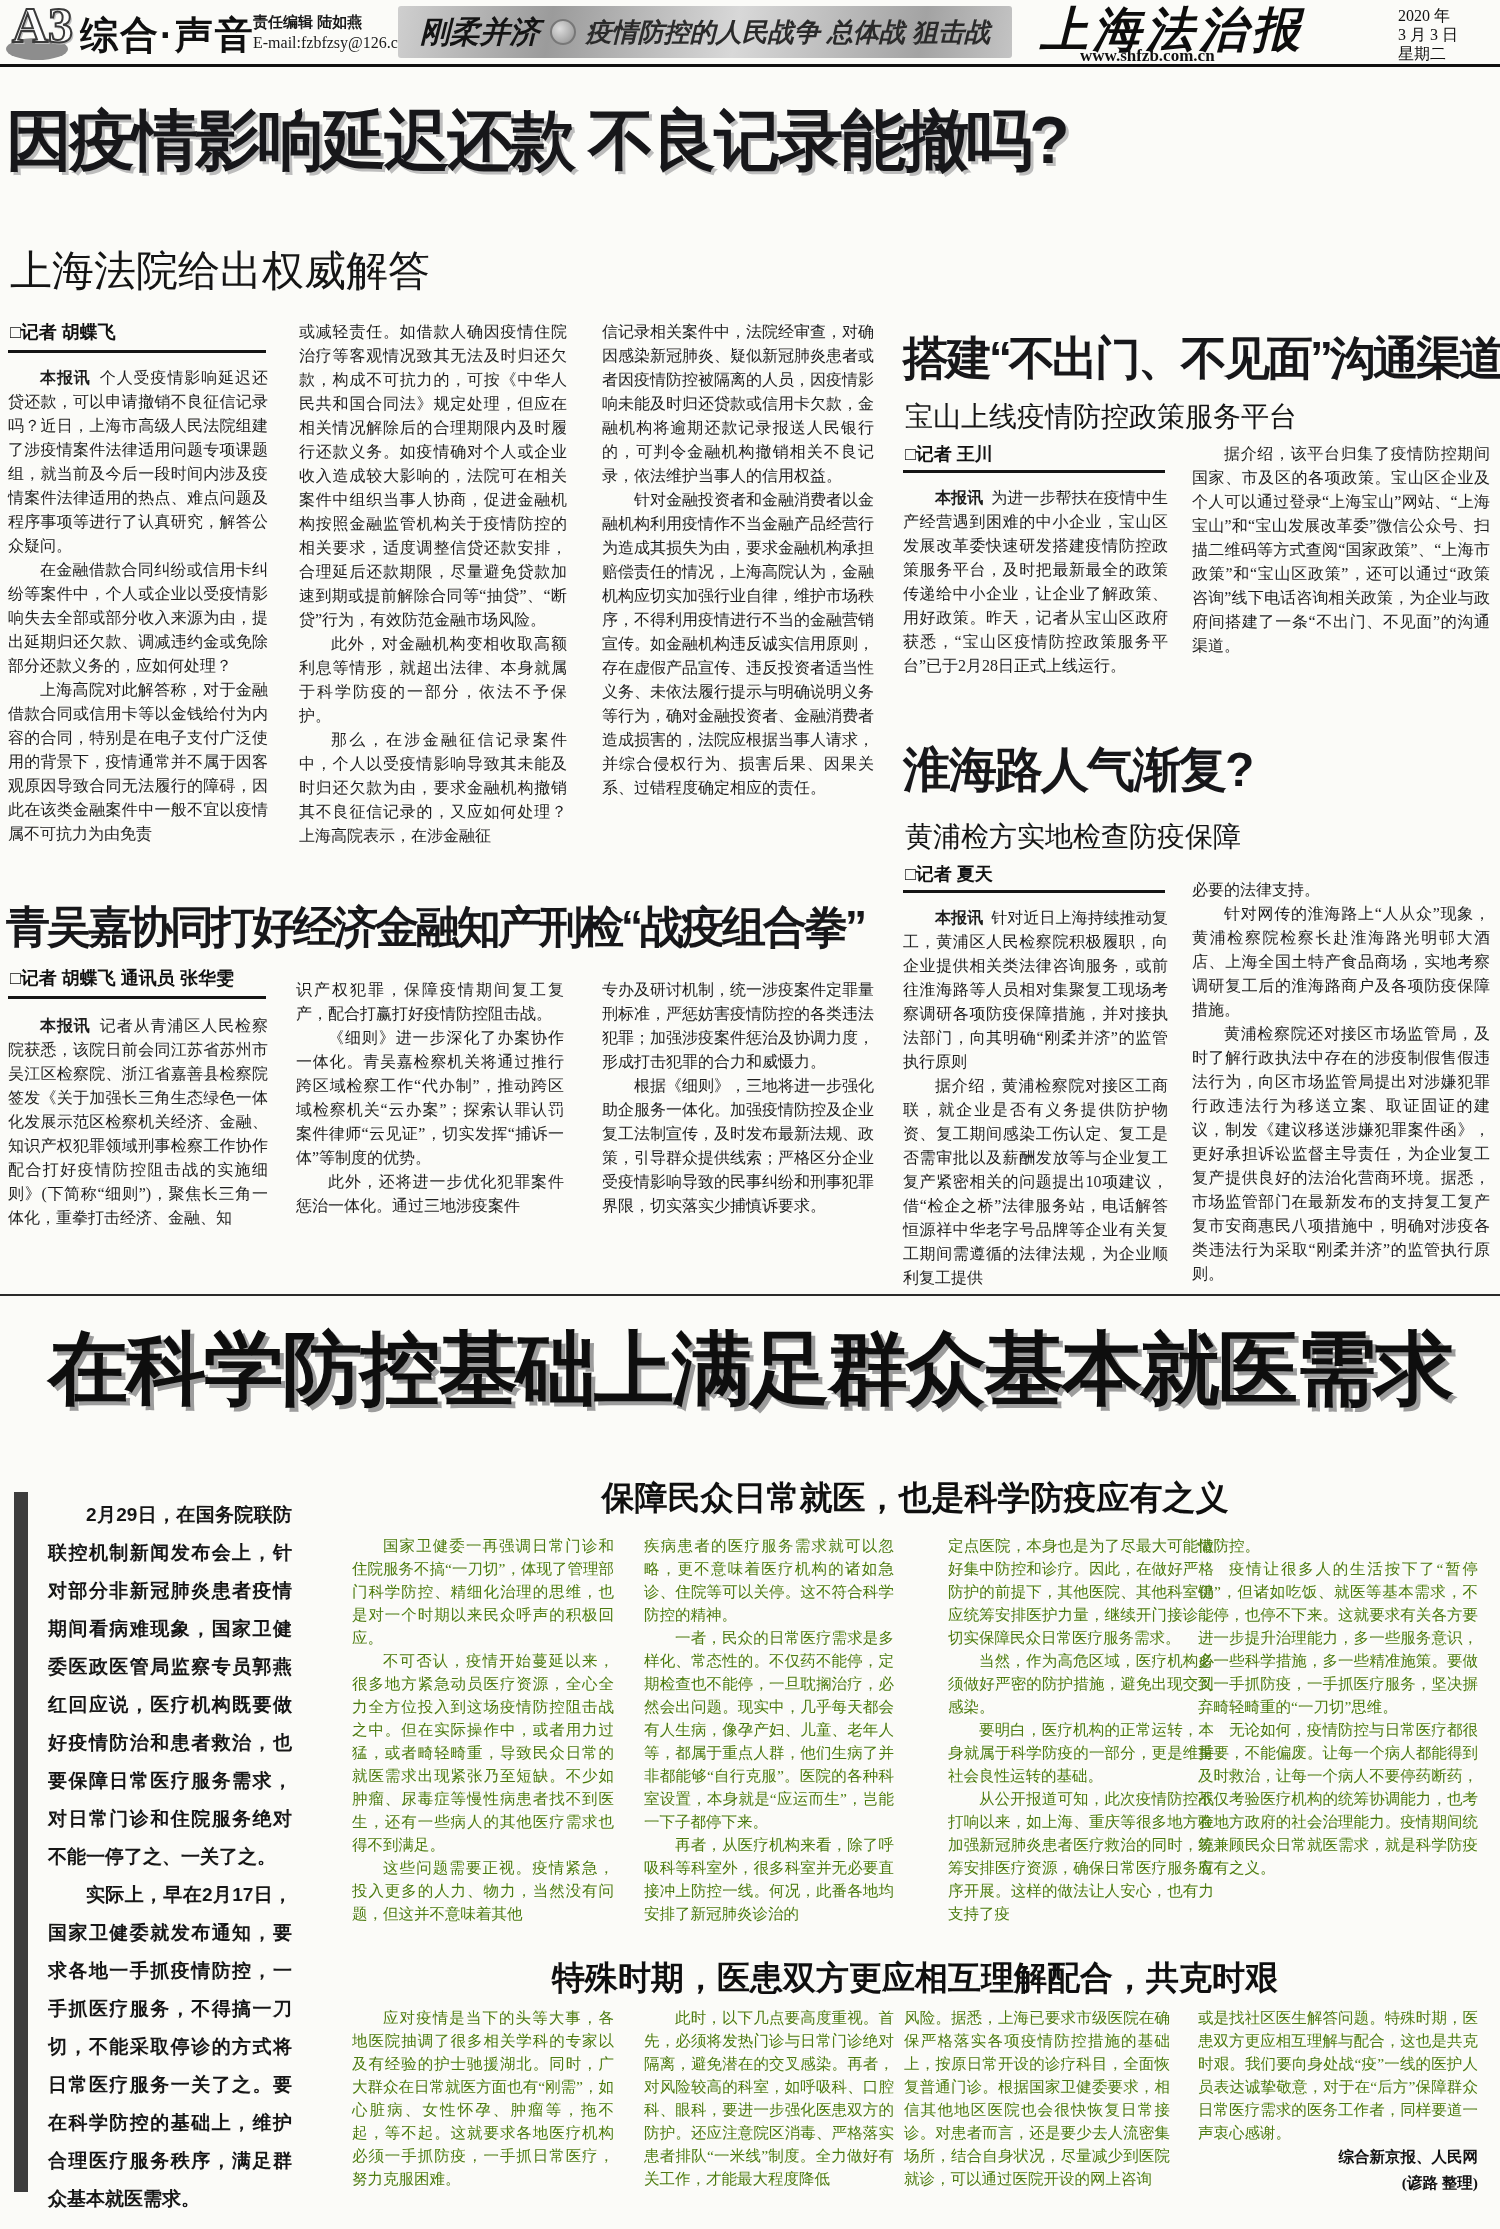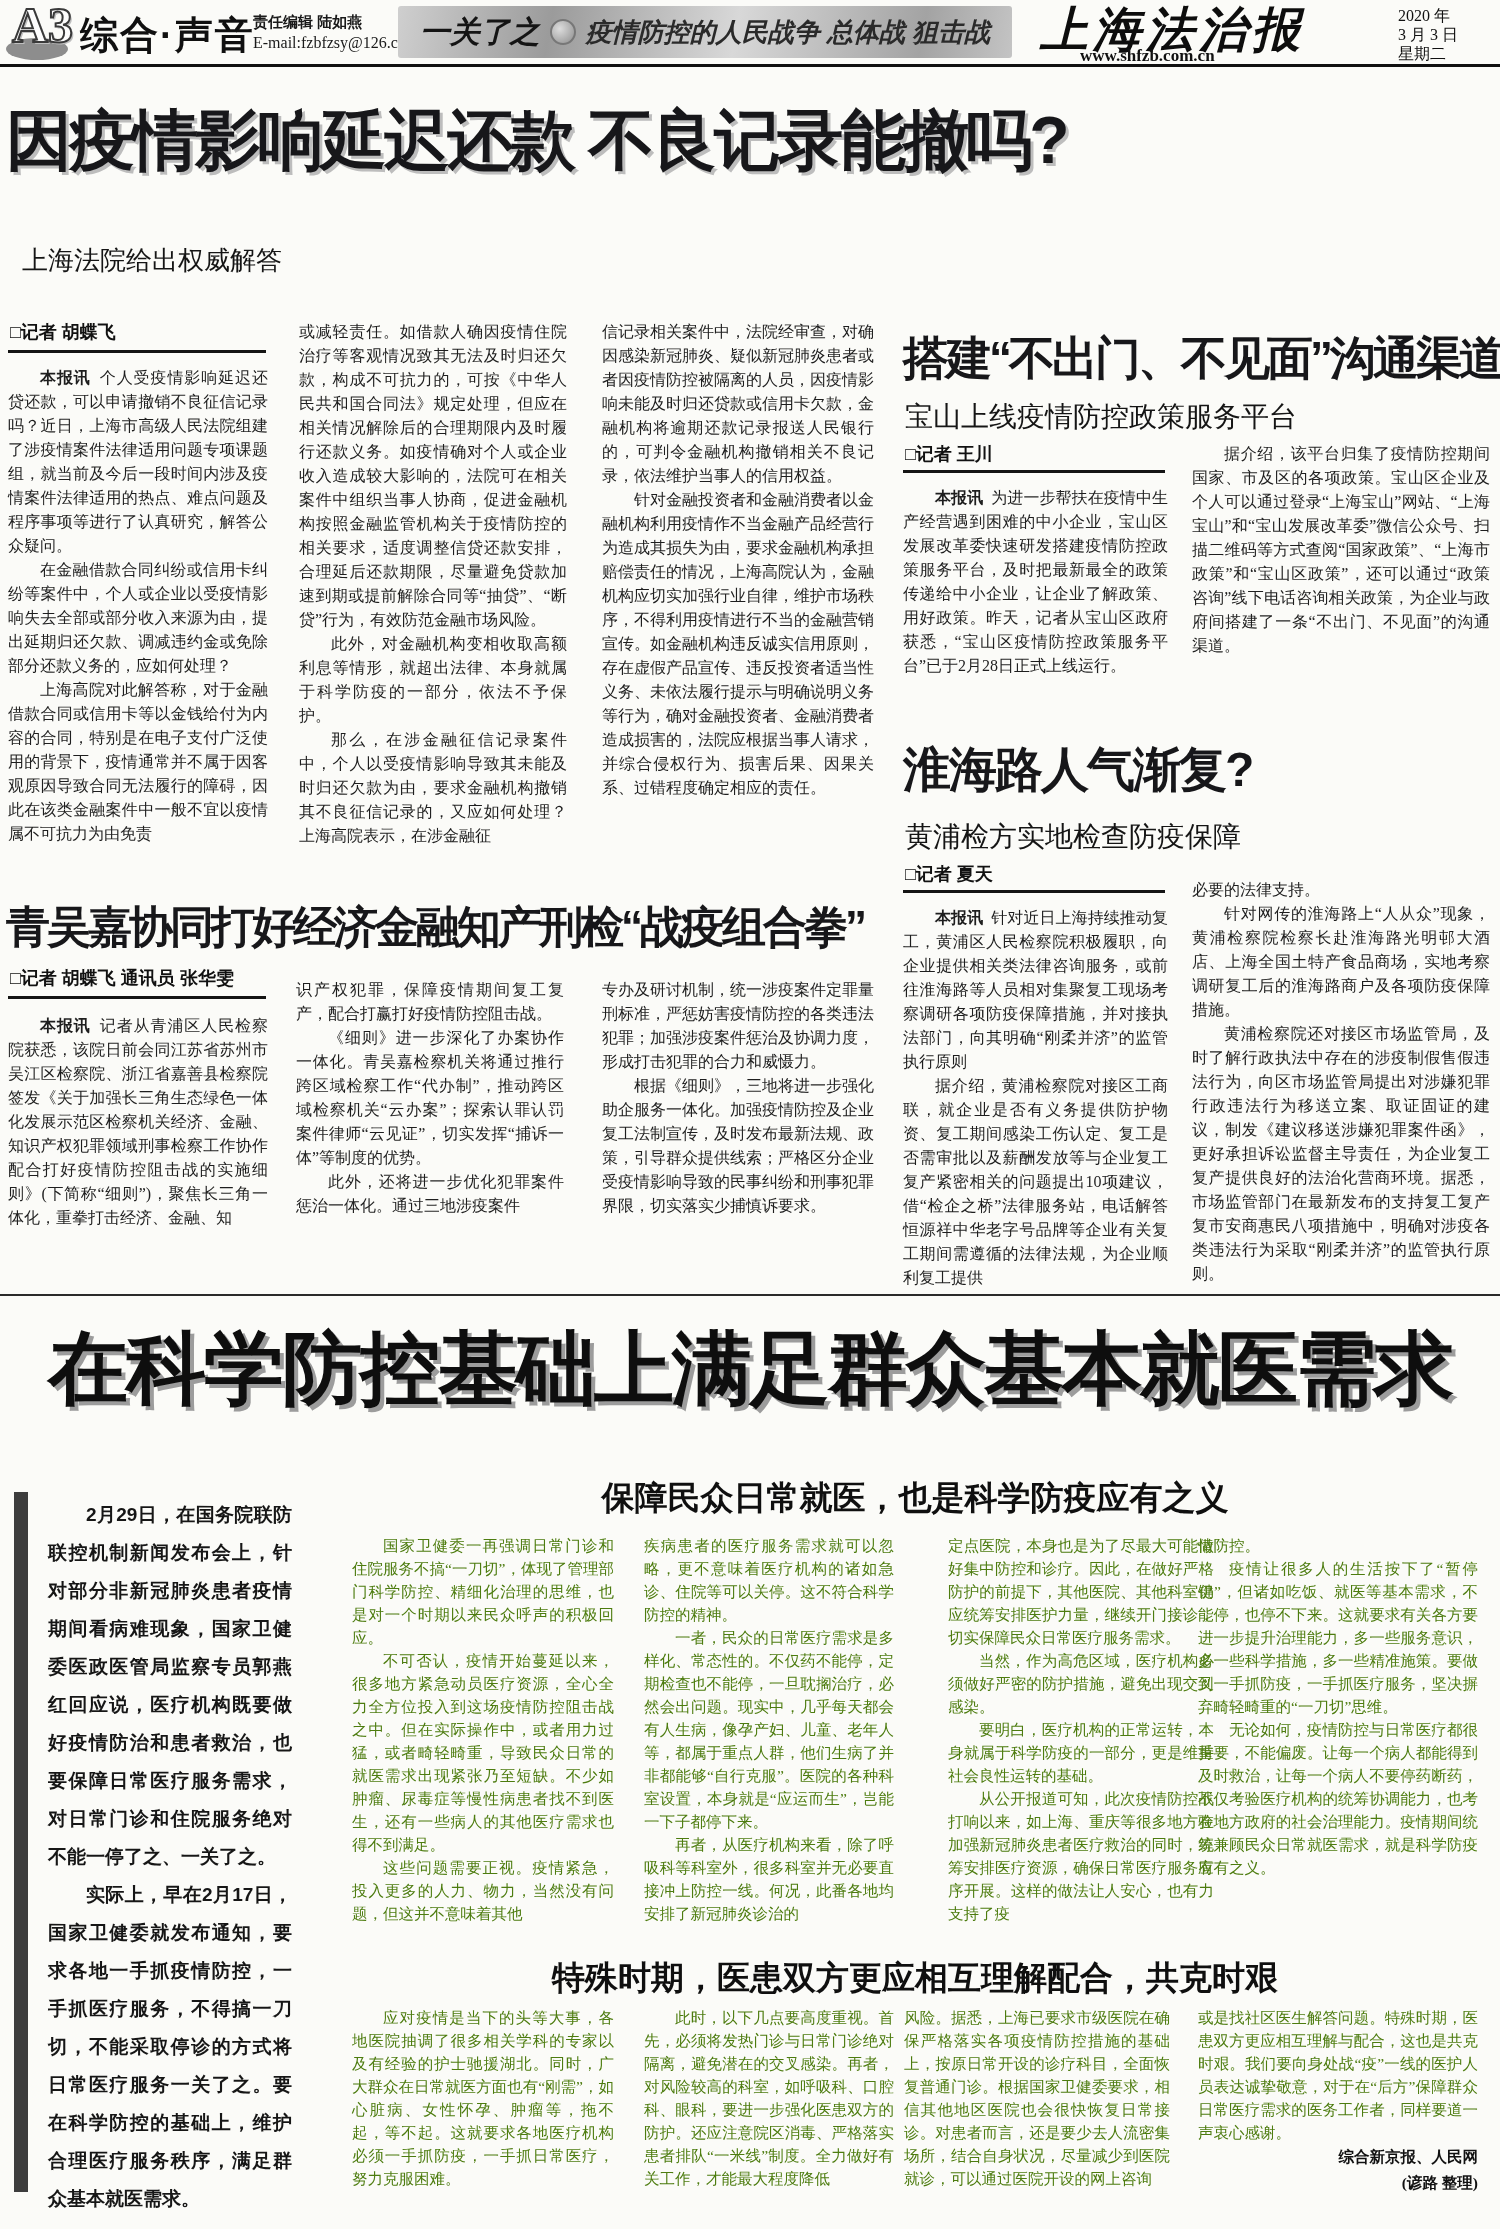--- a/index.html
+++ b/index.html
@@ -48,36 +48,36 @@
 
 <div id="page">
 
   <div class="abs a3-ellipse" style="left:6px;top:38px;width:62px;height:22px;"></div>
   <div class="abs a3-text" style="left:12px;top:-4px;">A3</div>
   <div class="abs sec-name" style="left:80px;top:10px;">综合·声音</div>
   <div class="abs editor" style="left:253px;top:13px;">责任编辑  陆如燕</div>
   <div class="abs email" style="left:253px;top:34px;">E-mail:fzbfzsy@126.com</div>
 
   <div class="abs banner" style="left:398px;top:6px;width:614px;height:52px;">
-    <span class="lead">一关了之</span>
+    <span class="lead">刚柔并济</span>
     <span class="emblem"></span>
     <span class="rest">疫情防控的人民战争 总体战 狙击战</span>
   </div>
 
   <div class="abs paper-name" style="left:1040px;top:-2px;">上海法治报</div>
   <div class="abs site" style="left:1080px;top:46px;">www.shfzb.com.cn</div>
   <div class="abs dates" style="left:1398px;top:6px;">
     <div>2020 年</div>
     <div>3 月 3 日</div>
     <div>星期二</div>
   </div>
   <div class="abs mast-rule" style="left:0;top:64px;width:1500px;height:3px;"></div>
 
   <div class="abs headline h-loan" style="left:6px;top:96px;">因疫情影响延迟还款 不良记录能撤吗?</div>
-  <div class="abs h-sub" style="left:22px;top:243px;font-size:26px;">上海法院给出权威解答</div>
+  <div class="abs h-sub" style="left:10px;top:243px;font-size:42px;">上海法院给出权威解答</div>
   <div class="abs byline" style="left:10px;top:320px;">□记者  胡蝶飞</div>
   <div class="abs rule" style="left:8px;top:350px;width:258px;"></div>
   <div class="abs news-col" style="left:8px;top:366px;width:260px;">
       <p><b class="lead">本报讯</b> 个人受疫情影响延迟还贷还款，可以申请撤销不良征信记录吗？近日，上海市高级人民法院组建了涉疫情案件法律适用问题专项课题组，就当前及今后一段时间内涉及疫情案件法律适用的热点、难点问题及程序事项等进行了认真研究，解答公众疑问。</p>
       <p>在金融借款合同纠纷或信用卡纠纷等案件中，个人或企业以受疫情影响失去全部或部分收入来源为由，提出延期归还欠款、调减违约金或免除部分还款义务的，应如何处理？</p>
       <p>上海高院对此解答称，对于金融借款合同或信用卡等以金钱给付为内容的合同，特别是在电子支付广泛使用的背景下，疫情通常并不属于因客观原因导致合同无法履行的障碍，因此在该类金融案件中一般不宜以疫情属不可抗力为由免责</p>
     </div>
   <div class="abs news-col" style="left:299px;top:320px;width:268px;">
       <p class="cont">或减轻责任。如借款人确因疫情住院治疗等客观情况致其无法及时归还欠款，构成不可抗力的，可按《中华人民共和国合同法》规定处理，但应在相关情况解除后的合理期限内及时履行还款义务。如疫情确对个人或企业收入造成较大影响的，法院可在相关案件中组织当事人协商，促进金融机构按照金融监管机构关于疫情防控的相关要求，适度调整信贷还款安排，合理延后还款期限，尽量避免贷款加速到期或提前解除合同等“抽贷”、“断贷”行为，有效防范金融市场风险。</p>
       <p>此外，对金融机构变相收取高额利息等情形，就超出法律、本身就属于科学防疫的一部分，依法不予保护。</p>

